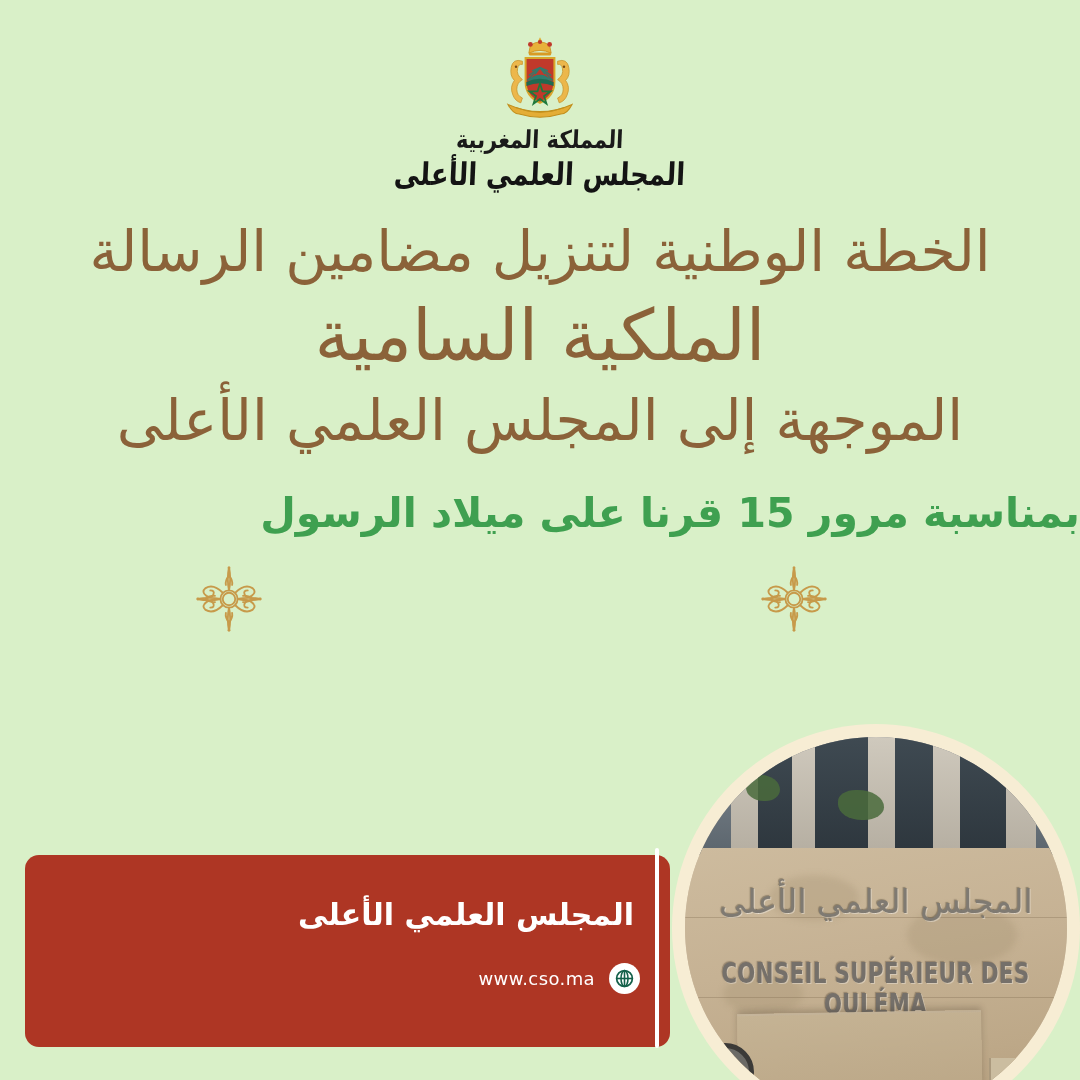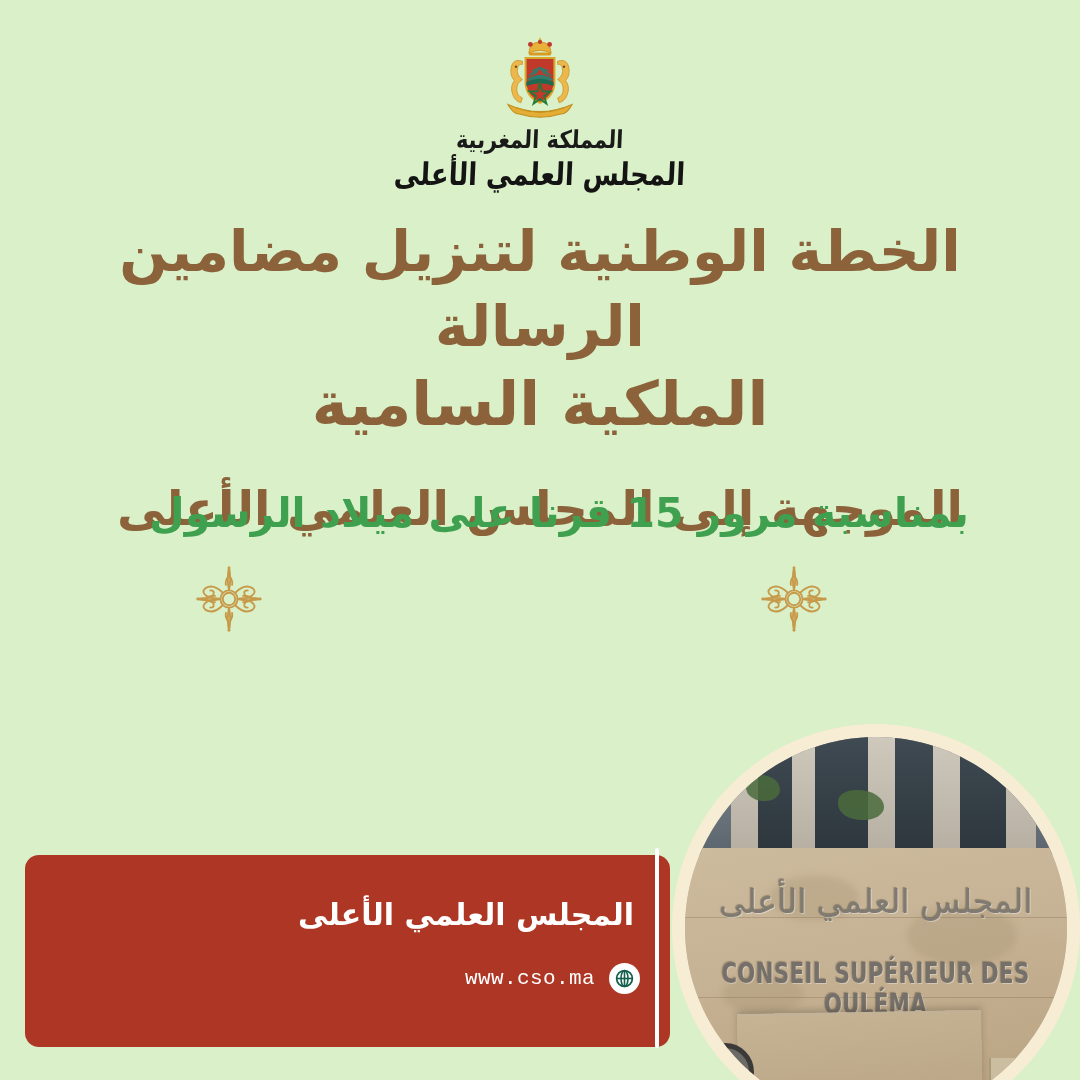--- a/index.html
+++ b/index.html
@@ -48,34 +48,34 @@
   
   .title-block{
     position:absolute;
     top:214px; left:50px; right:50px;
     text-align:center;
     direction:rtl;
   }
   .title-line{
     color:#8b6239;
     font-size:57px;
-    font-weight:700;
+    font-weight:400;
     line-height:1.32;
     letter-spacing:-1px;
     font-family:"DejaVu Sans","Liberation Sans",sans-serif;
     text-align:center;
   }
-  .title-line.l2{ font-size:61px; }
-  .title-line.l3{ font-size:48px;margin-top:32px; }
+  .title-line.l2{ font-size:71px; }
+  .title-line.l3{ font-size:57px; }
 
   
   .sub-block{
     position:absolute;
     top:482px; left:0; right:0;
-    text-align:center;
+    text-align:right;
     direction:rtl;
     padding-left:38px;
   }
   .sub-line{
     color:#3fa050;
     font-size:41px;
     font-weight:700;
     line-height:1.55;
     letter-spacing:-0.5px;
   }
@@ -220,24 +220,23 @@
     direction:rtl;
     letter-spacing:-.3px;
   }
   .footer-url-row{
     position:absolute;
     right:30px; top:108px;
     display:flex; align-items:center; gap:14px;
   }
   .footer-url{
     color:#ffffff;
-    font-size:21px;
+    font-size:18px;
     letter-spacing:.4px;
     order:1;
-    font-family:Liberation Mono, monospace;
   }
   .globe-badge{
     width:31px; height:31px;
     border-radius:50%;
     background:#ffffff;
     display:flex; align-items:center; justify-content:center;
     order:2;
     flex:0 0 auto;
   }
   .divider-line{

